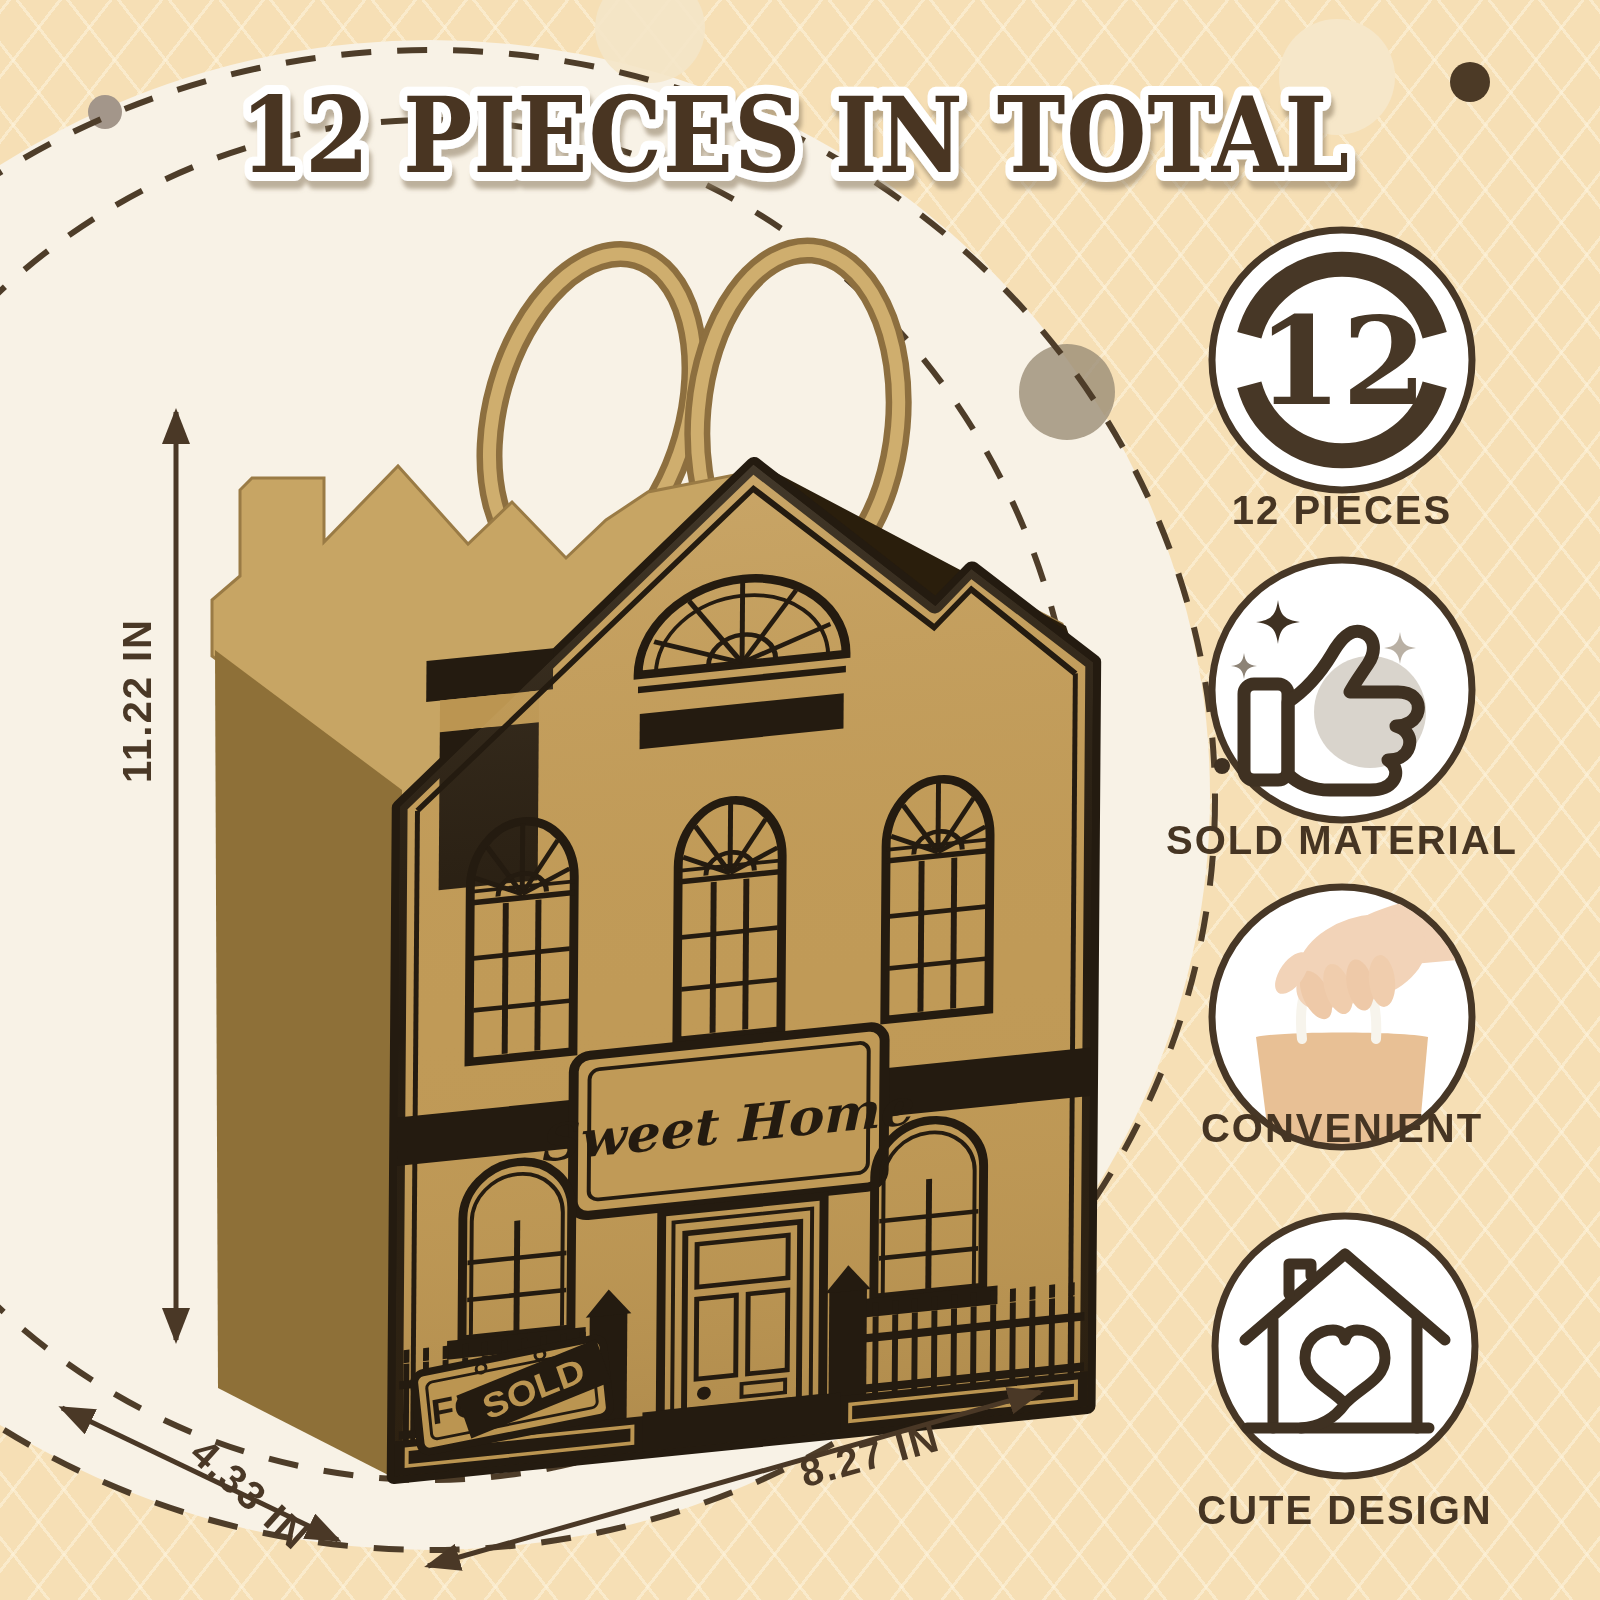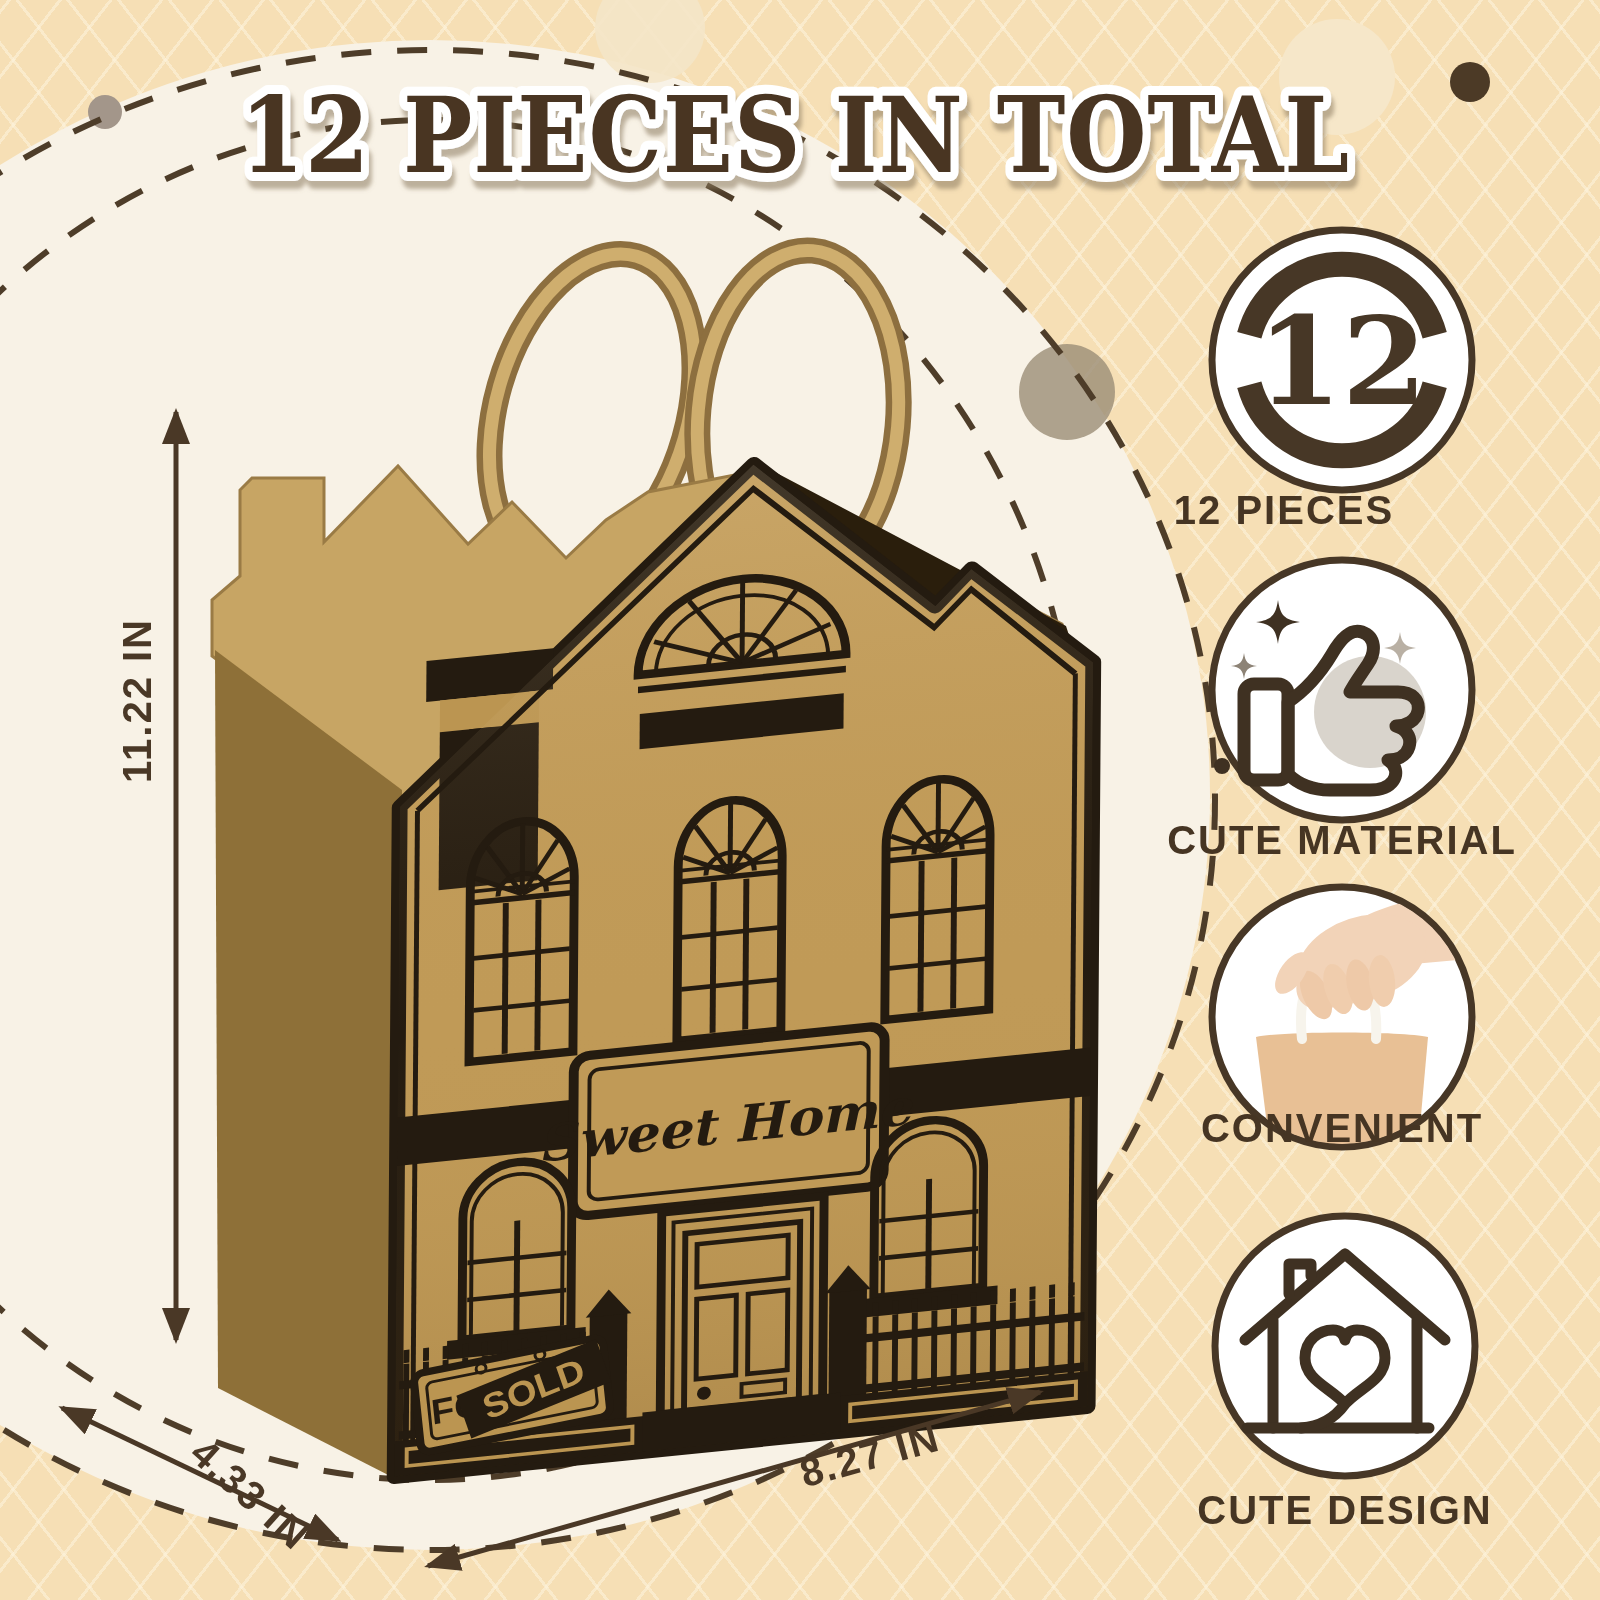--- a/index.html
+++ b/index.html
@@ -212,37 +212,37 @@
   </svg>
 
   <svg class="feature" style="left:1202px;top:220px;" viewBox="0 0 280 280">
     <circle cx="140" cy="140" r="130" fill="#ffffff" stroke="#473726" stroke-width="7"></circle>
     <g>
       <path d="M47.3,115.2 A96,96 0 0 1 232.7,115.2" fill="none" stroke="#473726" stroke-width="25"></path>
       <path d="M47.3,164.8 A96,96 0 0 0 232.7,164.8" fill="none" stroke="#473726" stroke-width="25"></path>
       <text x="140" y="184" text-anchor="middle" font-family="DejaVu Serif, serif" font-weight="bold" font-size="122" fill="#473726">12</text>
     </g>
   </svg>
-  <div class="feature-label" style="left:1094px;top:488px;">12 PIECES</div>
+  <div class="feature-label" style="left:1152px;top:488px;">12 PIECES</div>
 
   <svg class="feature" style="left:1202px;top:550px;" viewBox="0 0 280 280">
     <circle cx="140" cy="140" r="130" fill="#ffffff" stroke="#473726" stroke-width="7"></circle>
     <g transform="translate(140,150)">
       <circle cx="28" cy="12" r="56" fill="#d9d4cc"></circle>
       <rect x="-98" y="-16" width="44" height="96" rx="10" fill="#ffffff" stroke="#3f3122" stroke-width="13"></rect>
       <circle cx="-120" cy="66" r="8" fill="#3f3122"></circle>
       <path d="M-54,2 C-36,-10 -22,-26 -10,-46 C-2,-60 8,-72 20,-68 C34,-63 34,-48 26,-36 C18,-24 12,-16 8,-8 L56,-8 C70,-8 78,0 76,11 C74,21 64,26 54,26 C64,29 70,37 67,47 C64,57 54,60 46,60 C54,65 56,74 51,81 C46,88 38,90 28,90 L-12,90 C-32,90 -46,82 -54,74 Z" fill="none" stroke="#3f3122" stroke-width="13" stroke-linejoin="round" stroke-linecap="round"></path>
       <g>
         <path transform="translate(-64,-78) scale(1.1)" d="M0,-20 C2,-6 6,-2 20,0 C6,2 2,6 0,20 C-2,6 -6,2 -20,0 C-6,-2 -2,-6 0,-20 Z" fill="#3f3122"></path>
         <path transform="translate(-98,-34) scale(0.65)" d="M0,-20 C2,-6 6,-2 20,0 C6,2 2,6 0,20 C-2,6 -6,2 -20,0 C-6,-2 -2,-6 0,-20 Z" fill="#8d8376"></path>
         <path transform="translate(58,-52) scale(0.8)" d="M0,-20 C2,-6 6,-2 20,0 C6,2 2,6 0,20 C-2,6 -6,2 -20,0 C-6,-2 -2,-6 0,-20 Z" fill="#b9b0a4"></path>
       </g>
     </g>
   </svg>
-  <div class="feature-label" style="left:1152px;top:818px;">CUTE MATERIAL</div>
+  <div class="feature-label" style="left:1152px;top:818px;">SOLD MATERIAL</div>
 
   <svg class="feature" style="left:1202px;top:877px;" viewBox="0 0 280 280">
     <defs>
         <clipPath id="c3clip">
           <circle cx="140" cy="140" r="127"></circle>
         </clipPath>
       </defs>
     <circle cx="140" cy="140" r="130" fill="#ffffff" stroke="#473726" stroke-width="7"></circle>
     <g clip-path="url(#c3clip)">
       <g transform="translate(140,140)">

